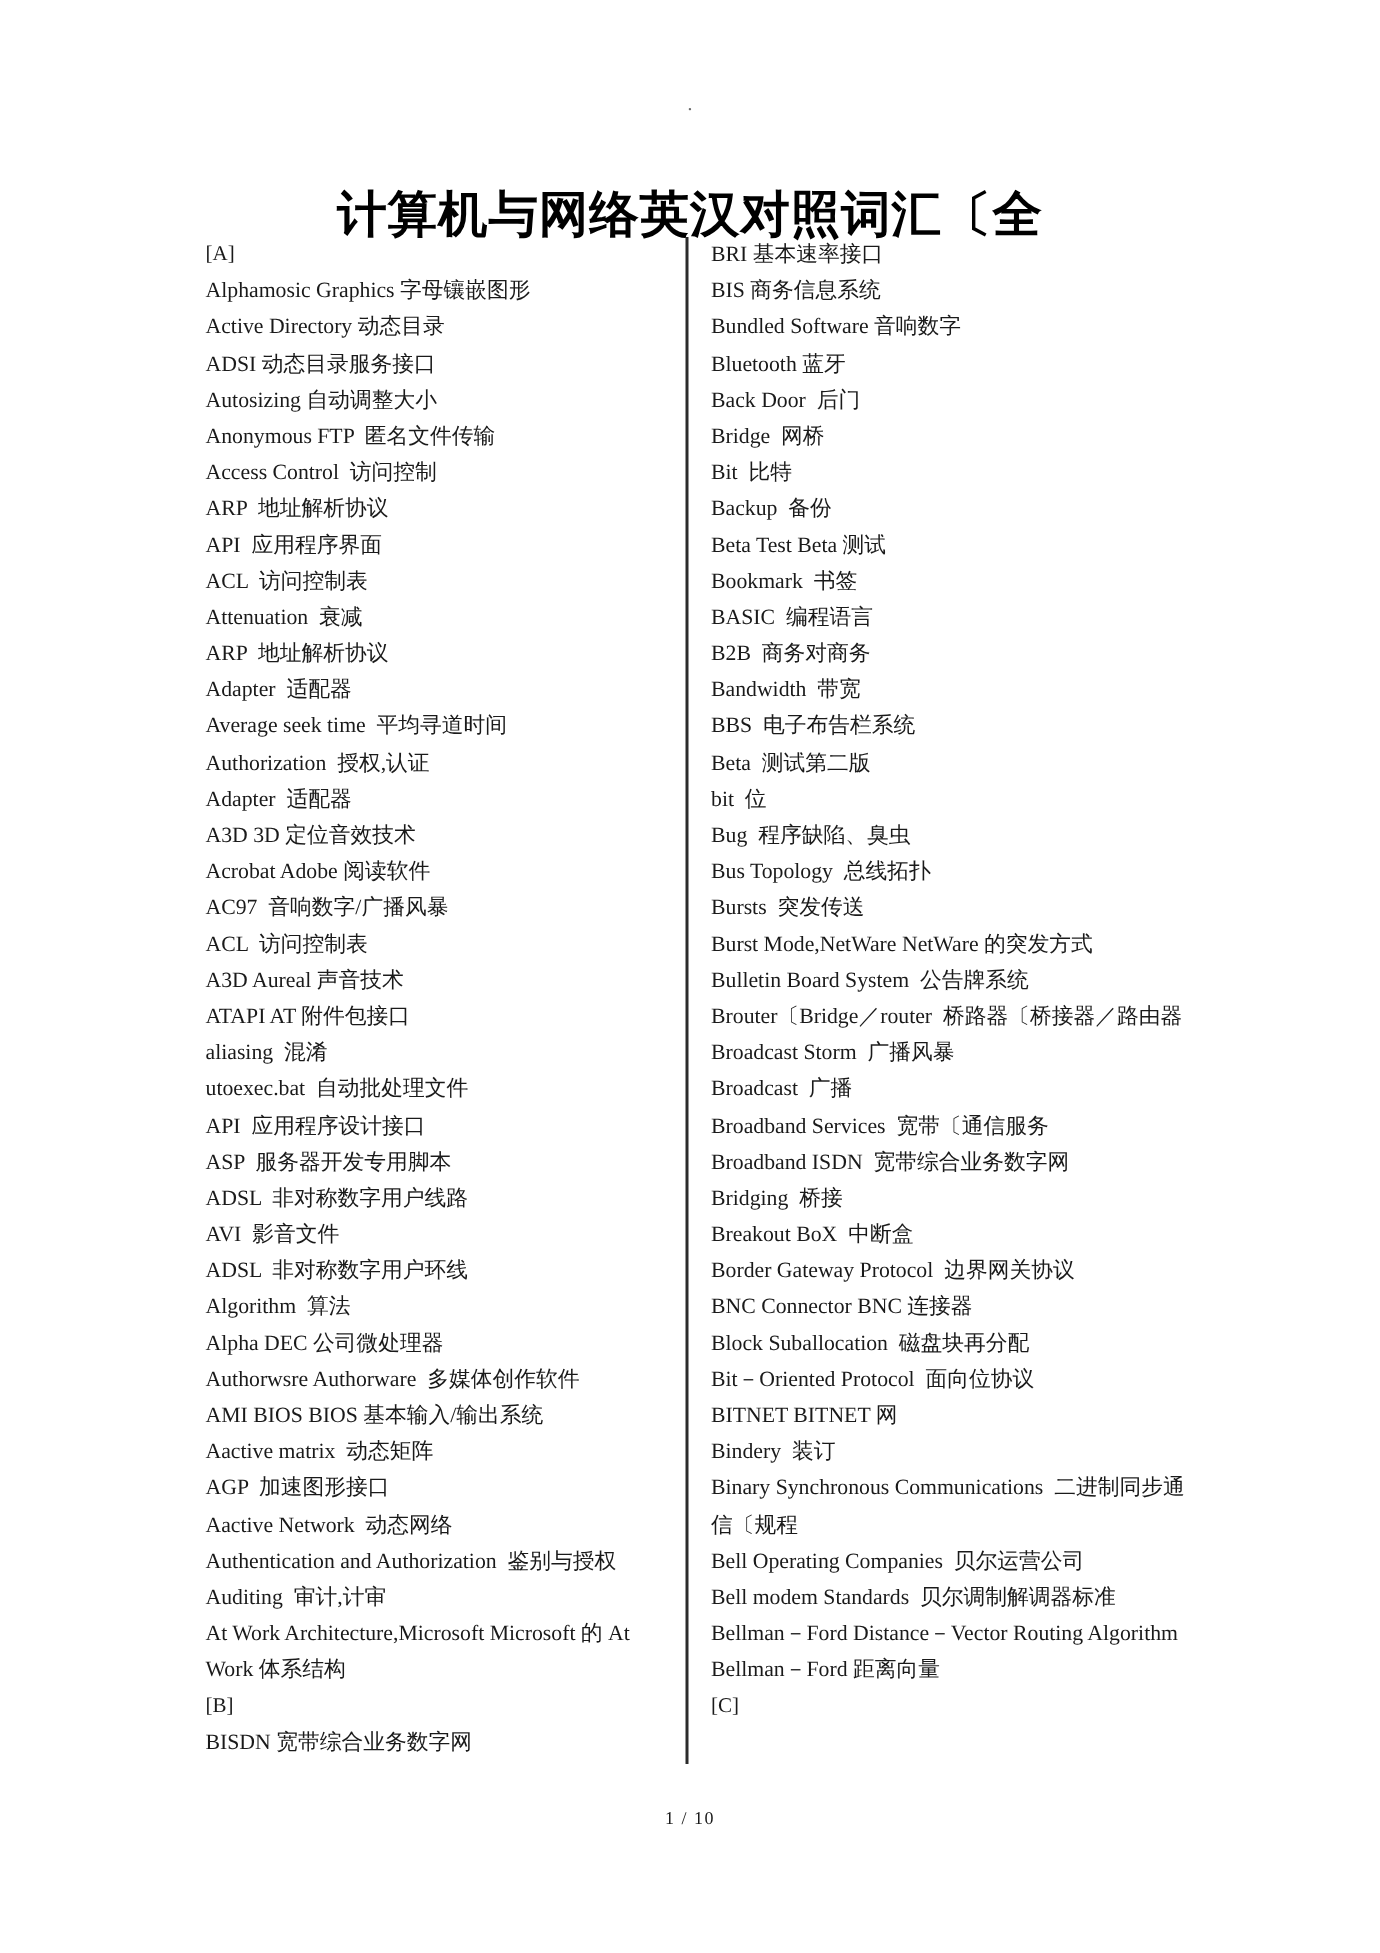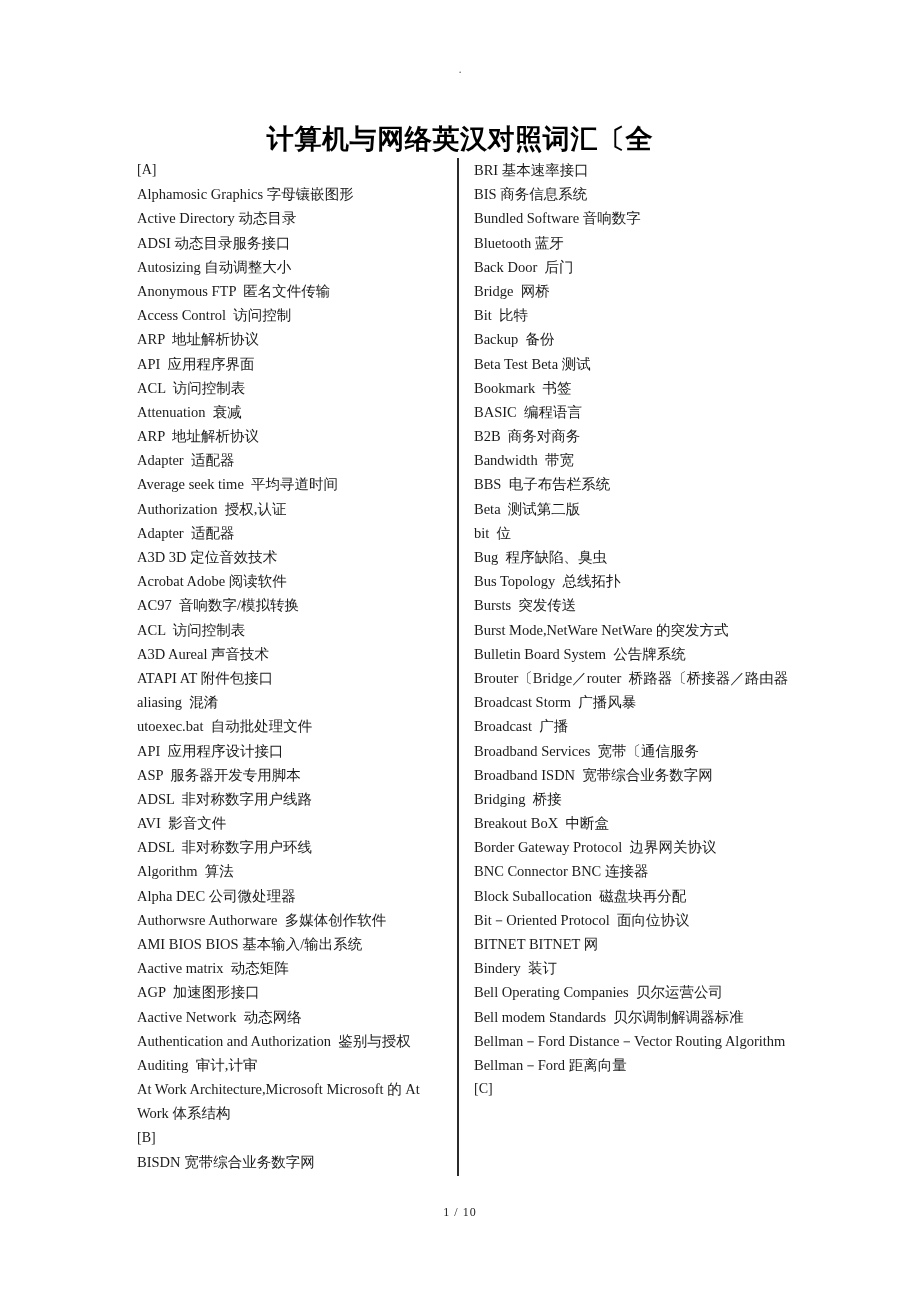--- a/index.html
+++ b/index.html
@@ -38,21 +38,21 @@
   }
 
   .doc-title {
     position: absolute;
     left: 0;
     top: 104px;
     width: 920px;
     text-align: center;
     font-family: "DejaVu Sans", "Liberation Sans", sans-serif;
     font-weight: bold;
-    font-size: 27px;
+    font-size: 33px;
     line-height: 34px;
     letter-spacing: 0.6px;
     color: #000000;
   }
 
   .columns {
     position: absolute;
     left: 0;
     top: 158px;
     width: 920px;
@@ -132,21 +132,21 @@
         <div class="entry">API  应用程序界面</div>
         <div class="entry">ACL  访问控制表</div>
         <div class="entry">Attenuation  衰减</div>
         <div class="entry">ARP  地址解析协议</div>
         <div class="entry">Adapter  适配器</div>
         <div class="entry">Average seek time  平均寻道时间</div>
         <div class="entry">Authorization  授权,认证</div>
         <div class="entry">Adapter  适配器</div>
         <div class="entry">A3D 3D 定位音效技术</div>
         <div class="entry">Acrobat Adobe 阅读软件</div>
-        <div class="entry">AC97  音响数字/模拟转换</div>
+        <div class="entry">AC97  音响数字/广播风暴</div>
         <div class="entry">ACL  访问控制表</div>
         <div class="entry">A3D Aureal 声音技术</div>
         <div class="entry">ATAPI AT 附件包接口</div>
         <div class="entry">aliasing  混淆</div>
         <div class="entry">utoexec.bat  自动批处理文件</div>
         <div class="entry">API  应用程序设计接口</div>
         <div class="entry">ASP  服务器开发专用脚本</div>
         <div class="entry">ADSL  非对称数字用户线路</div>
         <div class="entry">AVI  影音文件</div>
         <div class="entry">ADSL  非对称数字用户环线</div>
@@ -191,20 +191,21 @@
         <div class="entry">Broadband Services  宽带〔通信服务</div>
         <div class="entry">Broadband ISDN  宽带综合业务数字网</div>
         <div class="entry">Bridging  桥接</div>
         <div class="entry">Breakout BoX  中断盒</div>
         <div class="entry">Border Gateway Protocol  边界网关协议</div>
         <div class="entry">BNC Connector BNC 连接器</div>
         <div class="entry">Block Suballocation  磁盘块再分配</div>
         <div class="entry">Bit－Oriented Protocol  面向位协议</div>
         <div class="entry">BITNET BITNET 网</div>
         <div class="entry">Bindery  装订</div>
+        <div class="entry wrap">Binary Synchronous Communications  二进制同步通信〔规程</div>
         <div class="entry">Bell Operating Companies  贝尔运营公司</div>
         <div class="entry">Bell modem Standards  贝尔调制解调器标准</div>
         <div class="entry wrap">Bellman－Ford Distance－Vector Routing Algorithm Bellman－Ford 距离向量</div>
         <div class="entry section">[C]</div>
       </div>
   </div>
 
   <div class="page-footer">1  / 10</div>
 
 </div>

